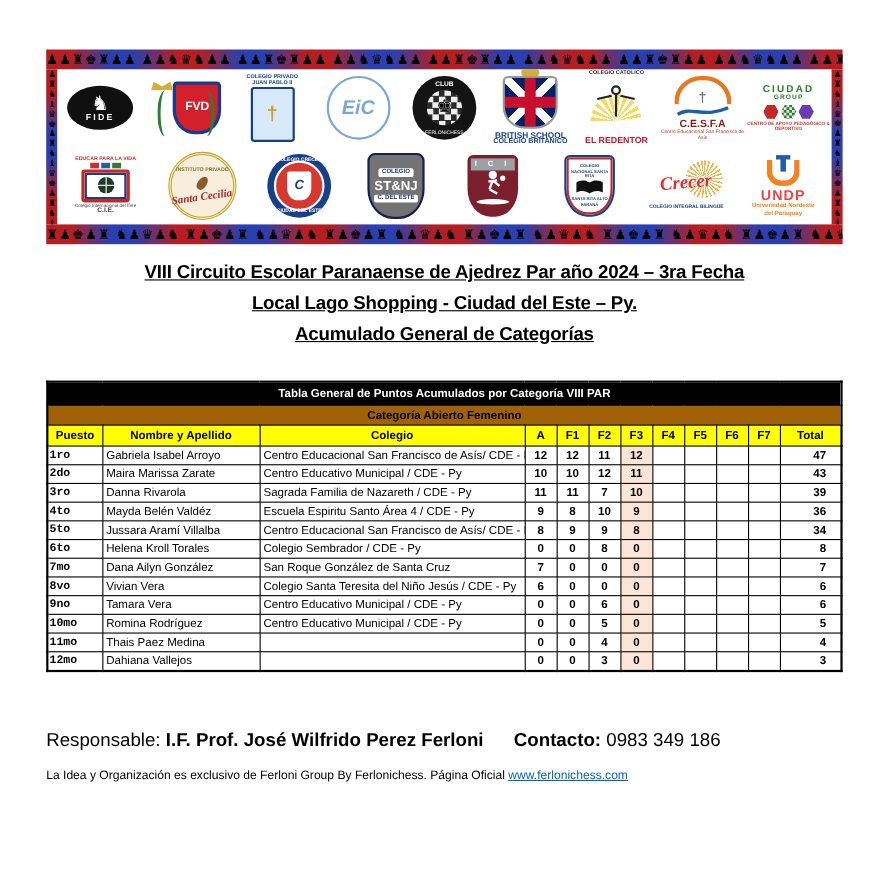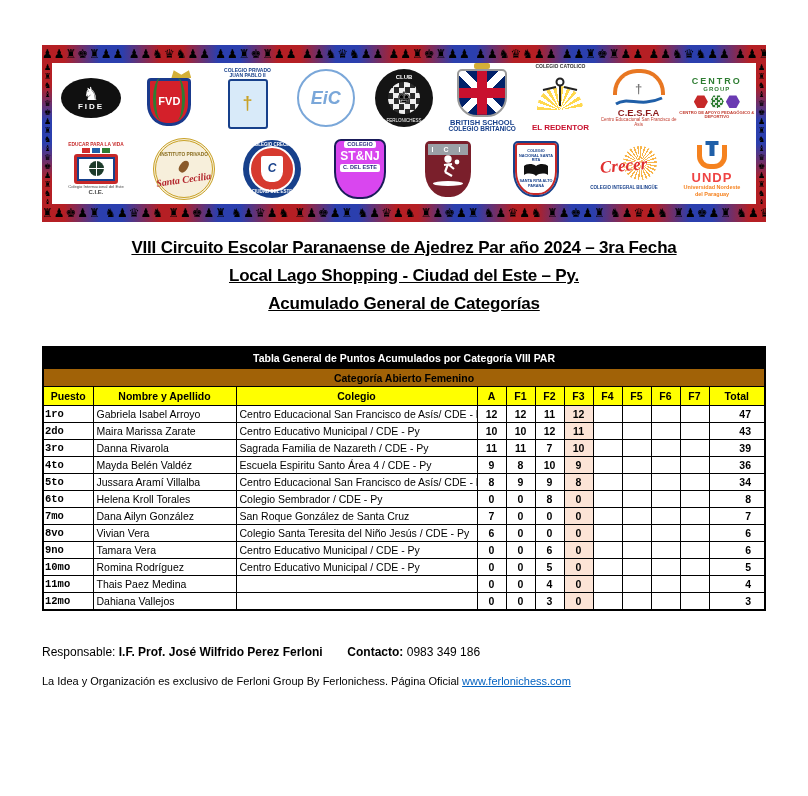--- a/index.html
+++ b/index.html
@@ -19,21 +19,21 @@
   .logo-rows{position:absolute;top:18px;left:10px;right:10px;bottom:18px;display:flex;flex-direction:column;}
   .logo-row{flex:1;display:flex;align-items:center;justify-content:space-around;}
   .logo{display:flex;flex-direction:column;align-items:center;justify-content:center;
         width:76px;height:70px;position:relative;text-align:center;line-height:1.05;}
 
   .fide-oval{width:60px;height:40px;background:#101010;border-radius:50%;
         display:flex;flex-direction:column;align-items:center;justify-content:center;color:#fff;}
   .fide-oval .kn{font-size:18px;line-height:18px;}
   .fide-oval .lbl{font-size:8px;font-weight:bold;letter-spacing:2px;}
 
-  .fvd-wrap{position:relative;display:flex;flex-direction:column;align-items:flex-end;}
+  .fvd-wrap{position:relative;display:flex;flex-direction:row;align-items:flex-start;}
   .fvd-crown{width:20px;height:8px;background:#d4af37;clip-path:polygon(0 100%,12% 0,50% 55%,88% 0,100% 100%);}
   .fvd-shield{width:38px;height:42px;background:#d4202a;border:3px solid #1a3a8c;
         border-radius:4px 4px 45% 45%;display:flex;align-items:center;justify-content:center;
         color:#fff;font-weight:bold;font-size:11px;}
   .laurel{position:absolute;top:8px;width:12px;height:42px;border-left:3px solid #2e7d32;border-radius:50%;}
   .laurel.l{left:6px;}.laurel.r{right:6px;transform:scaleX(-1);}
 
   .cap{font-size:5px;color:#17408b;font-weight:bold;}
   .jp-shield{width:36px;height:46px;background:#d8eaf9;border:2px solid #17408b;border-radius:3px;
         display:flex;align-items:center;justify-content:center;color:#c9a227;font-size:18px;font-weight:bold;}
@@ -105,23 +105,23 @@
   .cc-outer{width:58px;height:58px;border-radius:50%;background:#17408b;position:relative;
         display:flex;align-items:center;justify-content:center;}
   .cc-inner{width:42px;height:42px;border-radius:50%;background:#d63a2f;border:2px solid #fff;
         display:flex;align-items:center;justify-content:center;}
   .cc-shield{width:22px;height:26px;background:#fff;border-radius:2px 2px 40% 40%;
         display:flex;align-items:center;justify-content:center;color:#17408b;
         font-weight:bold;font-style:italic;font-size:12px;}
   .cc-top{position:absolute;top:3px;width:100%;text-align:center;color:#fff;font-size:4.5px;font-weight:bold;}
   .cc-bot{position:absolute;bottom:3px;width:100%;text-align:center;color:#fff;font-size:4.5px;font-weight:bold;}
 
-  .stnj-shield{width:48px;height:56px;background:#d946ef;border:2px solid #1a1c5a;
+  .stnj-shield{width:48px;height:56px;background:#737373;border:2px solid #1a1c5a;
         border-radius:7px 7px 45% 45%;display:flex;flex-direction:column;align-items:center;
-        gap:2px;}
+        justify-content:center;gap:2px;}
   .stnj-pill{background:#fff;color:#2b2e83;font-size:5.5px;font-weight:bold;
         border-radius:2px;padding:1px 3px;line-height:1;}
   .stnj-name{color:#fff;font-weight:bold;font-size:12px;line-height:1;}
 
   .cem-sun{width:44px;height:22px;border-radius:44px 44px 0 0;
         background:repeating-conic-gradient(from -90deg at 50% 100%,#8d1b2d 0 8deg,#fff 8deg 16deg);}
   .cem-book{width:28px;height:7px;background:#e8a33d;border-radius:0 0 6px 6px;margin-top:-3px;}
   .cem-cap{font-size:4.8px;color:#c0392b;font-weight:bold;line-height:1.1;}
   .cem-name{font-size:12px;font-weight:bold;color:#8d1b2d;line-height:1;}
   .cem-cde{font-size:5px;font-weight:bold;color:#8d1b2d;}
@@ -168,21 +168,21 @@
   .tt-pink th{background:#a16207;color:#000;font-size:12px;font-weight:bold;height:17px;}
   .tt-yellow th{background:#ffff00;color:#000;font-size:10.5px;font-weight:bold;height:18px;text-align:center;}
   table.points td{height:16px;}
   table.points td:nth-child(1){font-weight:bold;font-family:Liberation Mono, monospace;}
   table.points td:nth-child(2),table.points td:nth-child(3){text-align:left;padding-left:3px;}
   table.points td:nth-child(n+4){text-align:center;font-weight:bold;}
   table.points td:nth-child(7){background:#fce4d6;}
   table.points td:nth-child(12){text-align:right;padding-right:13px;}
 
   
-  .footer{margin-top:34px;font-size:12px;}
+  .footer{margin-top:52px;font-size:17px;}
   .footer .bold{font-weight:bold;}
   .credits{margin-top:16px;font-size:11px;}
   .credits a{color:#0563c1;text-decoration:underline;cursor:pointer;}
 </style>
 </head>
 <body>
 
 <div class="page">
 
   <div class="banner">
@@ -256,21 +256,21 @@
         <div class="logo">
           <div class="cesfa-arc">†</div>
           <svg width="50" height="12" viewBox="0 0 50 12">
             <path d="M2 9 C14 1, 26 13, 48 3" stroke="#1f5fa8" stroke-width="3" fill="none"></path>
           </svg>
           <div class="cesfa-name">C.E.S.F.A</div>
           <div class="cesfa-cap">Centro Educacional San Francisco de Asís</div>
         </div>
 
         <div class="logo">
-          <div class="fg-name">CENTRO</div>
+          <div class="fg-name">CIUDAD</div>
           <div class="fg-sub">GROUP</div>
           <div class="hexrow">
             <span class="hex h1"></span>
             <span class="hex h2"></span>
             <span class="hex h3"></span>
           </div>
           <div class="fg-cap">CENTRO DE APOYO PEDAGÓGICO &amp; DEPORTIVO</div>
         </div>
       </div>
 

